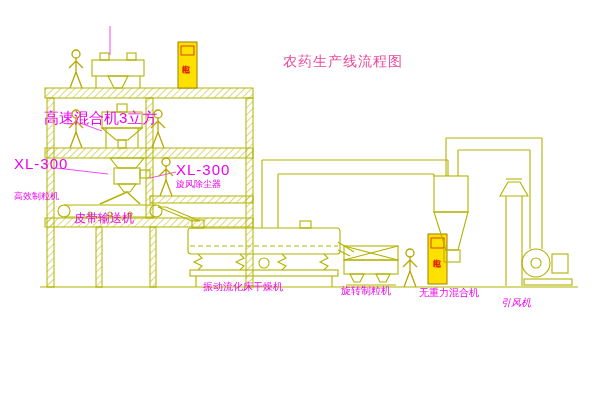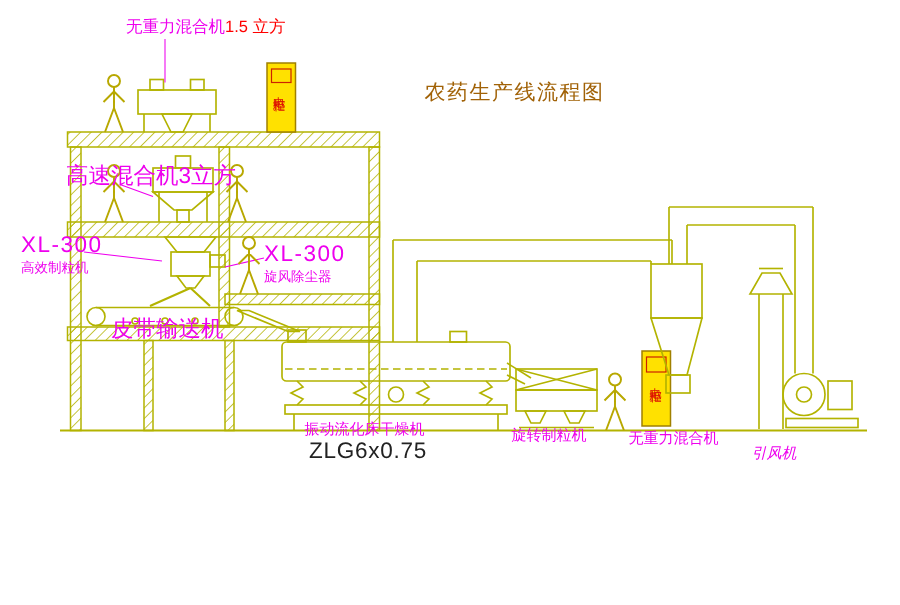--- a/index.html
+++ b/index.html
@@ -5,21 +5,21 @@
   html,body{margin:0;padding:0;background:#fff;}
   .stage{
     position:relative;width:600px;height:403px;background:#ffffff;overflow:hidden;
     font-family:"Liberation Sans",sans-serif;
   }
   .stage svg{position:absolute;left:0;top:0;}
   .lbl{position:absolute;white-space:nowrap;color:#ee00ee;line-height:1.05;}
   .red{color:#ff0000;}
   .model{color:#222222;letter-spacing:0.5px;}
   .big-model{font-size:15px;}
-  .title-main{position:absolute;left:283px;top:53px;font-size:14px;color:#a16207;letter-spacing:1px;}
+  .title-main{position:absolute;left:283px;top:53px;font-size:14px;color:#ec4899;letter-spacing:1px;}
   .title-cap{position:absolute;left:372px;top:38px;font-size:25px;color:#ff0000;font-weight:400;}
   .cab-text{
     position:absolute;writing-mode:vertical-rl;text-orientation:upright;
     font-size:8px;color:#dd1100;letter-spacing:1px;line-height:1;
   }
 </style>
 </head>
 <body>
 
 <div class="stage">
@@ -172,36 +172,32 @@
       <use href="#person" x="0" y="0" transform="translate(66,49)"></use>
       <use href="#person" transform="translate(66,109)"></use>
       <use href="#person" transform="translate(148,109)"></use>
       <use href="#person" transform="translate(156,157)"></use>
       <use href="#person" transform="translate(400,248)"></use>
     </g>
   </svg>
 
   <div class="title-main">农药生产线流程图</div>
 
-  <div class="lbl" style="left:84px;top:13px;font-size:11px;">
-    <span>无重力混合机</span><span class="red">1.5 立方</span>
-  </div>
 
   <div class="lbl" style="left:44px;top:110px;font-size:15px;">高速混合机3立方</div>
 
   <div class="lbl" style="left:14px;top:156px;font-size:15px;letter-spacing:1px;">XL-300</div>
-  <div class="lbl" style="left:14px;top:174px;font-size:9px;text-align:right;">高效制粒机</div>
+  <div class="lbl" style="left:14px;top:192px;font-size:9px;text-align:right;">高效制粒机</div>
 
   <div class="lbl" style="left:176px;top:162px;font-size:15px;letter-spacing:1px;">XL-300</div>
   <div class="lbl" style="left:176px;top:180px;font-size:9px;">旋风除尘器</div>
 
-  <div class="lbl" style="left:74px;top:212px;font-size:15px;">皮带输送机</div>
+  <div class="lbl" style="left:74px;top:212px;font-size:12px;">皮带输送机</div>
 
   <div class="lbl" style="left:203px;top:282px;font-size:10px;">振动流化床干燥机</div>
-  <div class="lbl model big-model" style="left:206px;top:293px;">ZLG6x0.75</div>
 
   <div class="lbl" style="left:341px;top:286px;font-size:10px;">旋转制粒机</div>
 
   <div class="lbl" style="left:419px;top:288px;font-size:10px;">无重力混合机</div>
   <div class="lbl" style="left:501px;top:298px;font-size:10px;font-style:italic;">引风机</div>
 
   <div class="cab-text" style="left:181px;top:58px;">电控柜</div>
   <div class="cab-text" style="left:432px;top:252px;">电控柜</div>
 
 </div>

